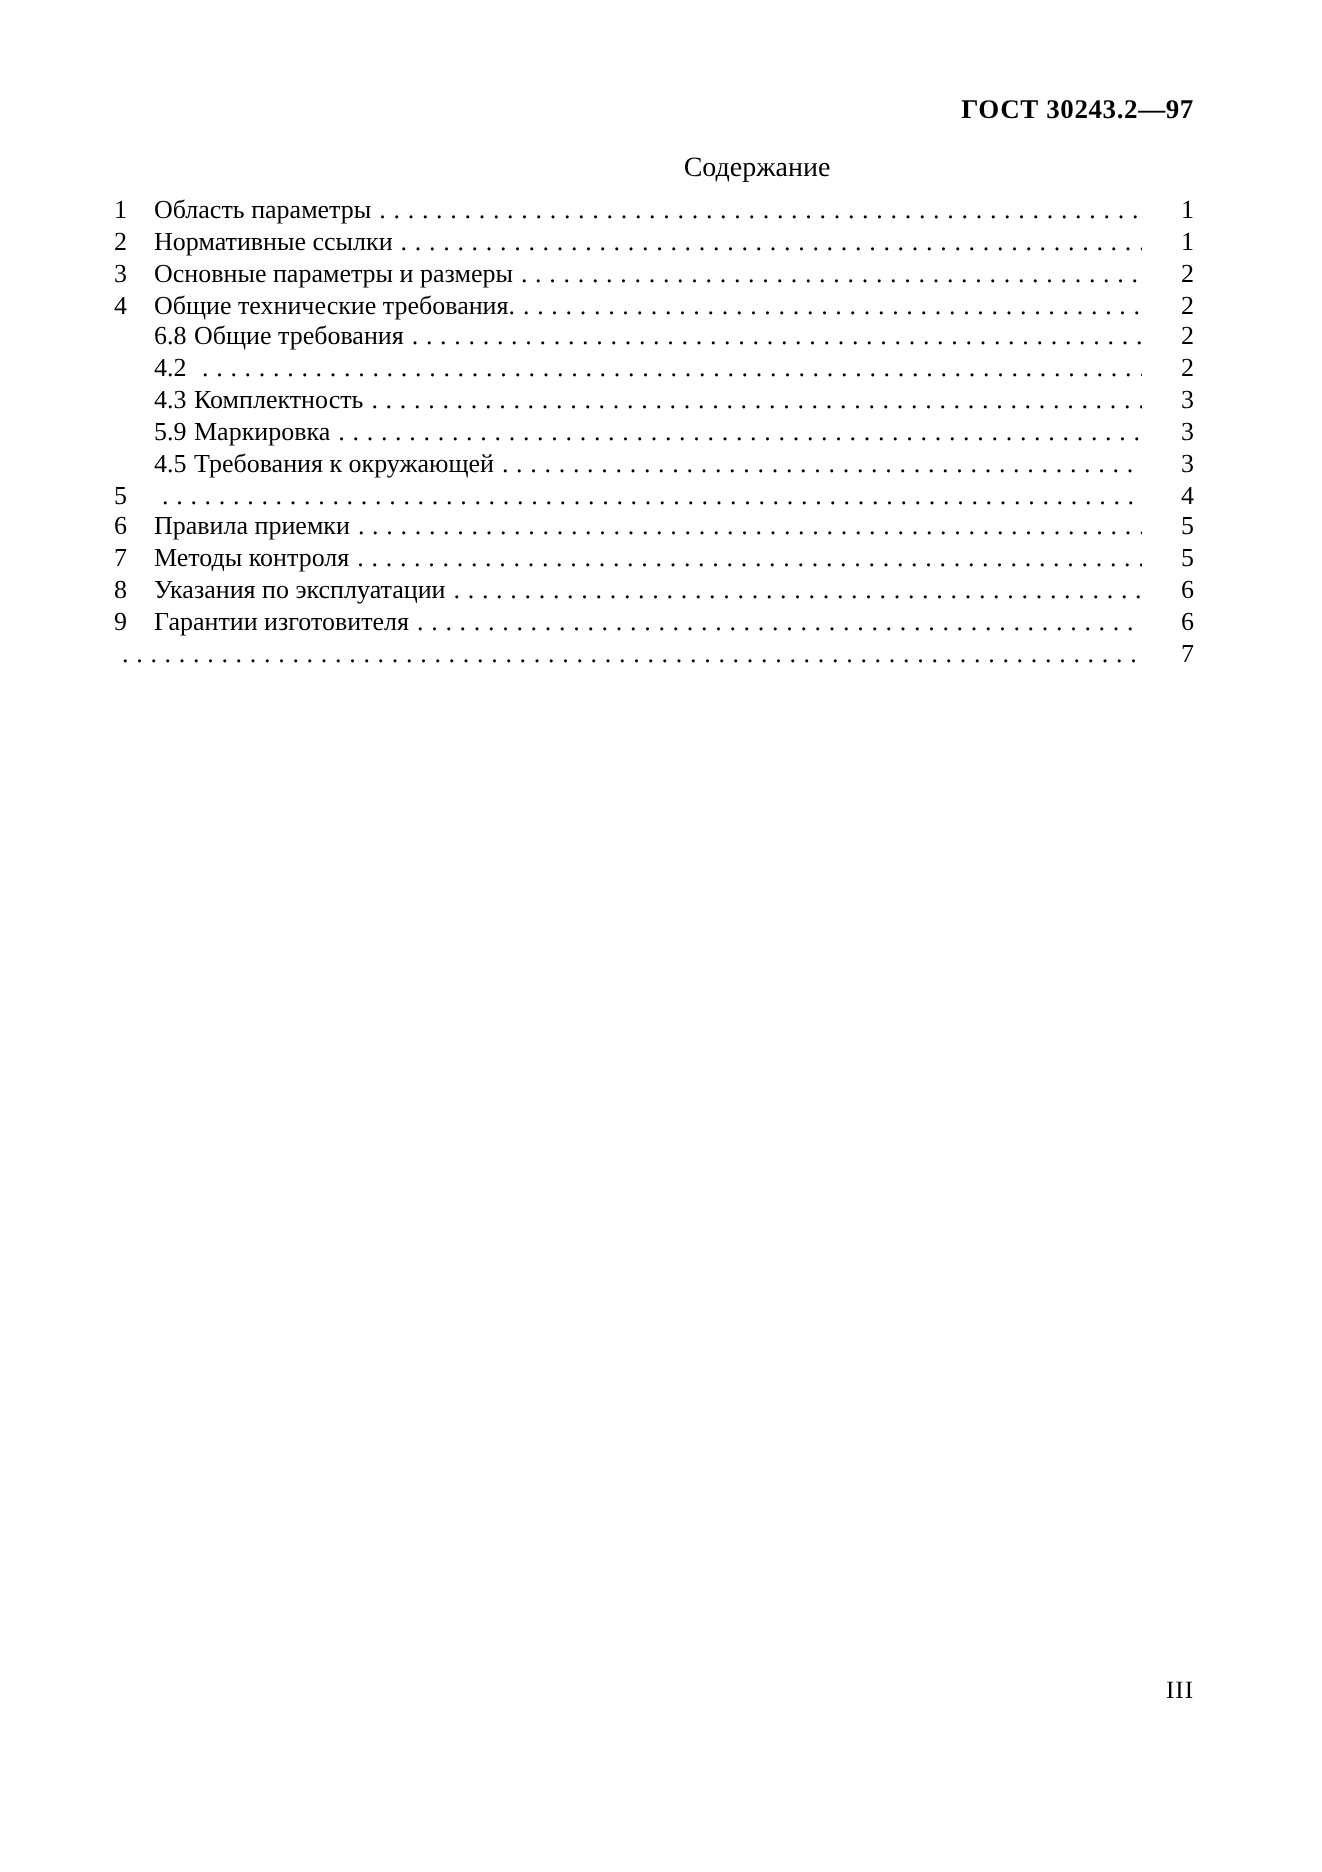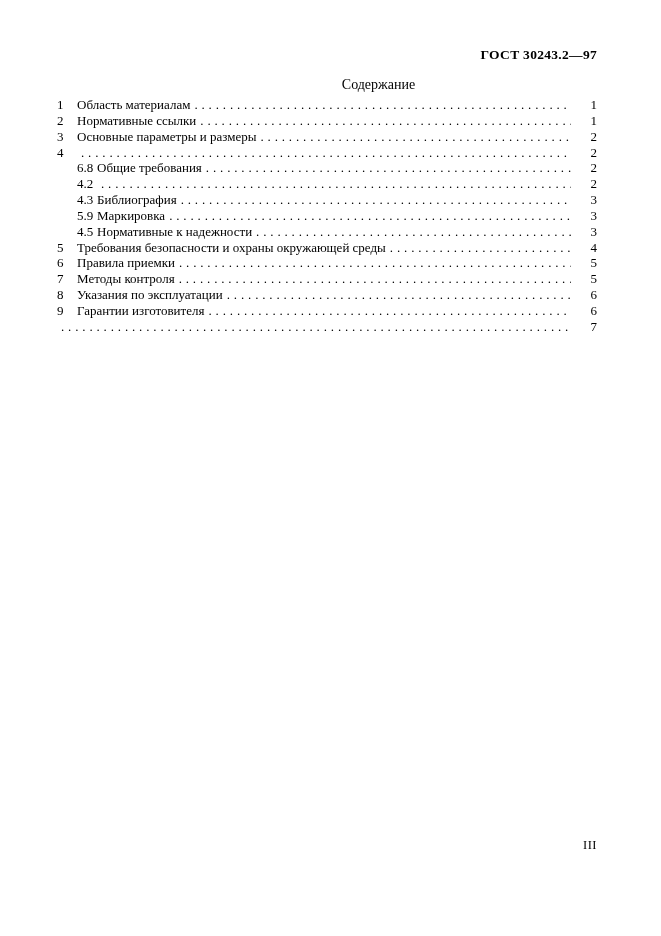--- a/index.html
+++ b/index.html
@@ -87,82 +87,82 @@
 
 <div class="page">
 
   <div class="std-header">ГОСТ 30243.2—97</div>
 
   <h1 class="doc-title">Содержание</h1>
 
   <div class="toc">
   <div class="toc-line level-1">
     <span class="toc-num">1</span>
-    <span class="toc-title">Область материалам</span>
+    <span class="toc-title">Область параметры</span>
     <span class="toc-leader">. . . . . . . . . . . . . . . . . . . . . . . . . . . . . . . . . . . . . . . . . . . . . . . . . . . . . . . . . . . . . . . . . . . . . . . . . . . . . . . . . . . . . . . . . . . . . . . . . . . . . . . . . . . . . . . . . . . . . . . . . . . . . . . . . . . . . . . . . . . . . . . . . . . . . . </span>
     <span class="toc-page">1</span>
   </div>
 
   <div class="toc-line level-1">
     <span class="toc-num">2</span>
     <span class="toc-title">Нормативные ссылки</span>
     <span class="toc-leader">. . . . . . . . . . . . . . . . . . . . . . . . . . . . . . . . . . . . . . . . . . . . . . . . . . . . . . . . . . . . . . . . . . . . . . . . . . . . . . . . . . . . . . . . . . . . . . . . . . . . . . . . . . . . . . . . . . . . . . . . . . . . . . . . . . . . . . . . . . . . . . . . . . . . . . </span>
     <span class="toc-page">1</span>
   </div>
 
   <div class="toc-line level-1">
     <span class="toc-num">3</span>
     <span class="toc-title">Основные параметры и размеры</span>
     <span class="toc-leader">. . . . . . . . . . . . . . . . . . . . . . . . . . . . . . . . . . . . . . . . . . . . . . . . . . . . . . . . . . . . . . . . . . . . . . . . . . . . . . . . . . . . . . . . . . . . . . . . . . . . . . . . . . . . . . . . . . . . . . . . . . . . . . . . . . . . . . . . . . . . . . . . . . . . . . </span>
     <span class="toc-page">2</span>
   </div>
 
   <div class="toc-line level-1">
     <span class="toc-num">4</span>
+    <span class="toc-title">Общие технические требования.</span>
     <span class="toc-leader">. . . . . . . . . . . . . . . . . . . . . . . . . . . . . . . . . . . . . . . . . . . . . . . . . . . . . . . . . . . . . . . . . . . . . . . . . . . . . . . . . . . . . . . . . . . . . . . . . . . . . . . . . . . . . . . . . . . . . . . . . . . . . . . . . . . . . . . . . . . . . . . . . . . . . . </span>
     <span class="toc-page">2</span>
   </div>
 
   <div class="toc-line level-2">
     <span class="toc-num">6.8</span>
     <span class="toc-title">Общие требования</span>
     <span class="toc-leader">. . . . . . . . . . . . . . . . . . . . . . . . . . . . . . . . . . . . . . . . . . . . . . . . . . . . . . . . . . . . . . . . . . . . . . . . . . . . . . . . . . . . . . . . . . . . . . . . . . . . . . . . . . . . . . . . . . . . . . . . . . . . . . . . . . . . . . . . . . . . . . . . . . . . . . </span>
     <span class="toc-page">2</span>
   </div>
 
   <div class="toc-line level-2">
     <span class="toc-num">4.2</span>
     <span class="toc-leader">. . . . . . . . . . . . . . . . . . . . . . . . . . . . . . . . . . . . . . . . . . . . . . . . . . . . . . . . . . . . . . . . . . . . . . . . . . . . . . . . . . . . . . . . . . . . . . . . . . . . . . . . . . . . . . . . . . . . . . . . . . . . . . . . . . . . . . . . . . . . . . . . . . . . . . </span>
     <span class="toc-page">2</span>
   </div>
 
   <div class="toc-line level-2">
     <span class="toc-num">4.3</span>
-    <span class="toc-title">Библиография</span>
+    <span class="toc-title">Комплектность</span>
     <span class="toc-leader">. . . . . . . . . . . . . . . . . . . . . . . . . . . . . . . . . . . . . . . . . . . . . . . . . . . . . . . . . . . . . . . . . . . . . . . . . . . . . . . . . . . . . . . . . . . . . . . . . . . . . . . . . . . . . . . . . . . . . . . . . . . . . . . . . . . . . . . . . . . . . . . . . . . . . . </span>
     <span class="toc-page">3</span>
   </div>
 
   <div class="toc-line level-2">
     <span class="toc-num">5.9</span>
     <span class="toc-title">Маркировка</span>
     <span class="toc-leader">. . . . . . . . . . . . . . . . . . . . . . . . . . . . . . . . . . . . . . . . . . . . . . . . . . . . . . . . . . . . . . . . . . . . . . . . . . . . . . . . . . . . . . . . . . . . . . . . . . . . . . . . . . . . . . . . . . . . . . . . . . . . . . . . . . . . . . . . . . . . . . . . . . . . . . </span>
     <span class="toc-page">3</span>
   </div>
 
   <div class="toc-line level-2">
     <span class="toc-num">4.5</span>
-    <span class="toc-title">Нормативные к надежности</span>
+    <span class="toc-title">Требования к окружающей</span>
     <span class="toc-leader">. . . . . . . . . . . . . . . . . . . . . . . . . . . . . . . . . . . . . . . . . . . . . . . . . . . . . . . . . . . . . . . . . . . . . . . . . . . . . . . . . . . . . . . . . . . . . . . . . . . . . . . . . . . . . . . . . . . . . . . . . . . . . . . . . . . . . . . . . . . . . . . . . . . . . . </span>
     <span class="toc-page">3</span>
   </div>
 
   <div class="toc-line level-1">
     <span class="toc-num">5</span>
-    <span class="toc-title">Требования безопасности и охраны окружающей среды</span>
     <span class="toc-leader">. . . . . . . . . . . . . . . . . . . . . . . . . . . . . . . . . . . . . . . . . . . . . . . . . . . . . . . . . . . . . . . . . . . . . . . . . . . . . . . . . . . . . . . . . . . . . . . . . . . . . . . . . . . . . . . . . . . . . . . . . . . . . . . . . . . . . . . . . . . . . . . . . . . . . . </span>
     <span class="toc-page">4</span>
   </div>
 
   <div class="toc-line level-1">
     <span class="toc-num">6</span>
     <span class="toc-title">Правила приемки</span>
     <span class="toc-leader">. . . . . . . . . . . . . . . . . . . . . . . . . . . . . . . . . . . . . . . . . . . . . . . . . . . . . . . . . . . . . . . . . . . . . . . . . . . . . . . . . . . . . . . . . . . . . . . . . . . . . . . . . . . . . . . . . . . . . . . . . . . . . . . . . . . . . . . . . . . . . . . . . . . . . . </span>
     <span class="toc-page">5</span>
   </div>

